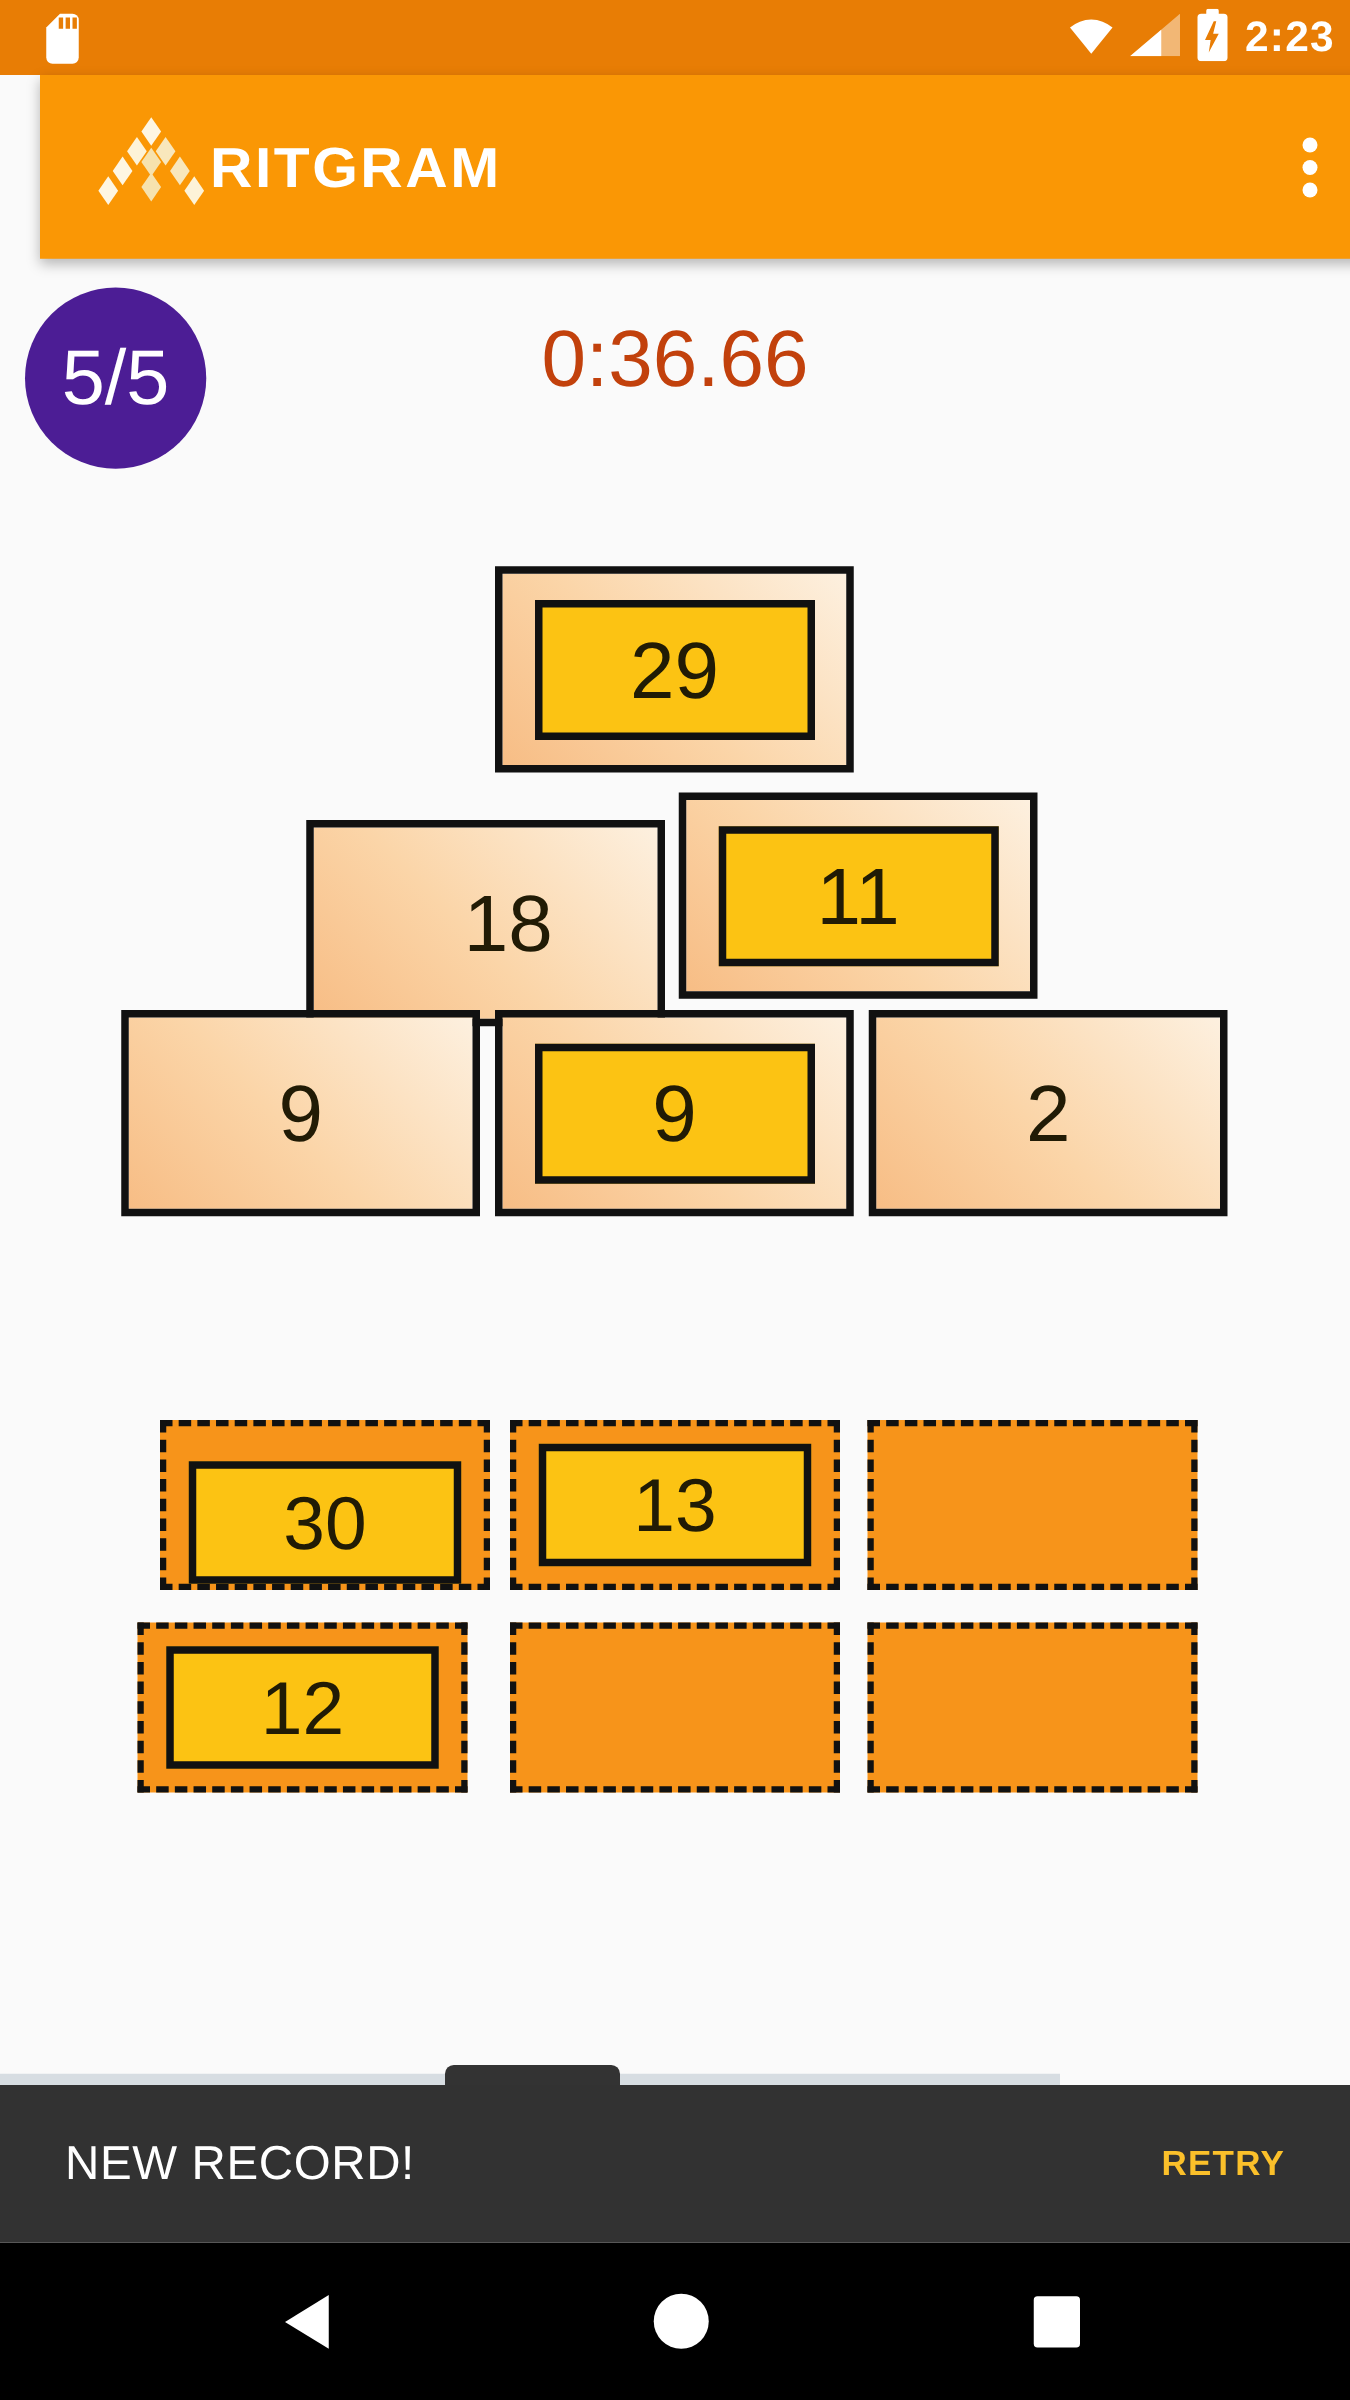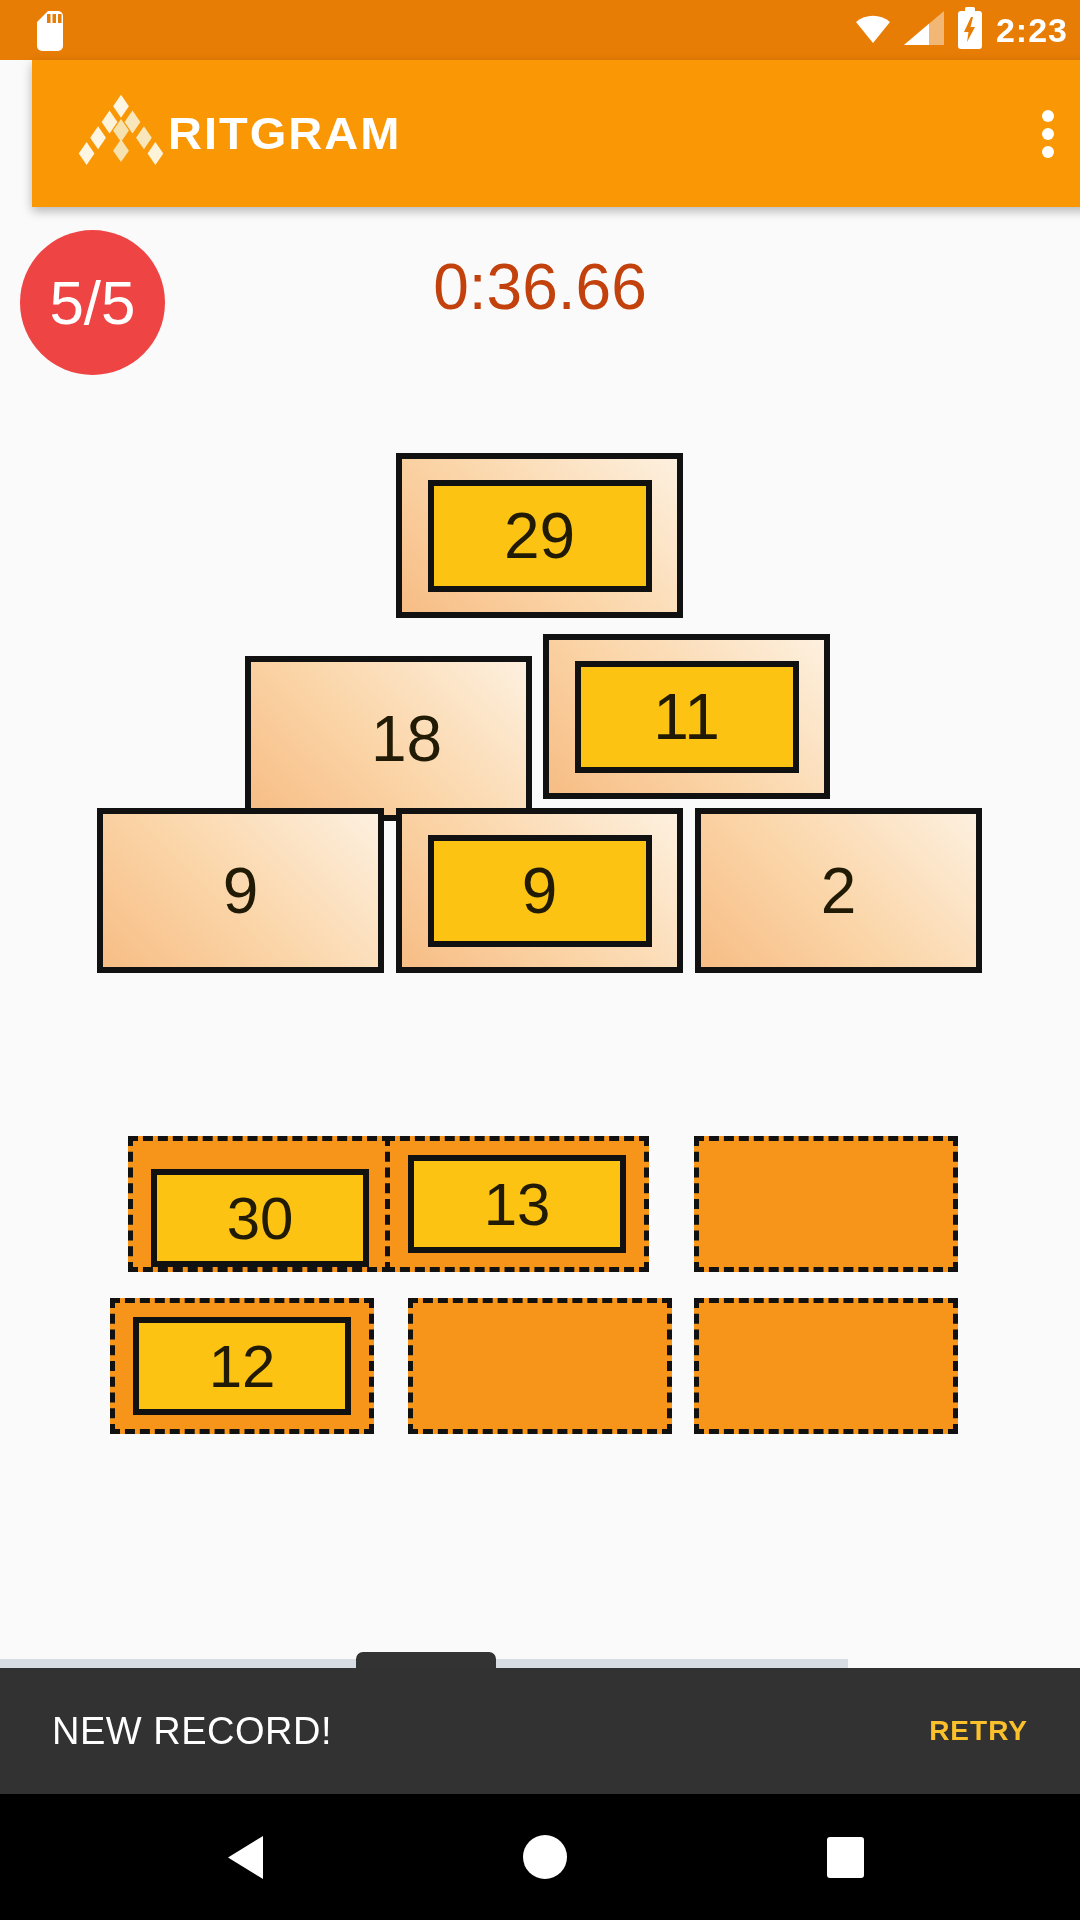--- a/index.html
+++ b/index.html
@@ -30,21 +30,21 @@
     color:#FFF; font-size:47px; font-weight:700; letter-spacing:2px;
     margin-left:4px; transform:scaleY(.96);
   }
   .overflow { position:absolute; right:44px; top:0; height:147px; width:40px;
     display:flex; flex-direction:column; align-items:center; justify-content:center; gap:6px; cursor:pointer; }
   .overflow i { width:12px; height:12px; border-radius:50%; background:#FFF; }
 
   
   .score-badge {
     position:absolute; left:20px; top:230px; width:145px; height:145px;
-    border-radius:50%; background:#ef4444; color:#FFF;
+    border-radius:50%; background:#4c1d95; color:#FFF;
     display:flex; align-items:center; justify-content:center;
     font-size:62px;
   }
   .timer {
     position:absolute; left:300px; top:250px; width:480px;
     text-align:center; font-size:64px; color:#c2410c;
   }
 
   
   .p-block {
@@ -187,21 +187,21 @@
   </div>
   <div class="p-block" style="left:695px; top:808px;">
     <span class="num">2</span>
   </div>
 
   <div class="slot" style="left:128px; top:1136px;align-items:flex-end;">
     <div class="tile t-tile">
       <span class="num">30</span>
     </div>
   </div>
-  <div class="slot" style="left:385px; top:1136px;">
+  <div class="slot" style="left:408px; top:1136px;">
     <div class="tile t-tile">
       <span class="num">13</span>
     </div>
   </div>
   <div class="slot" style="left:694px; top:1136px;"></div>
 
   <div class="slot" style="left:110px; top:1298px;">
     <div class="tile t-tile">
       <span class="num">12</span>
     </div>

